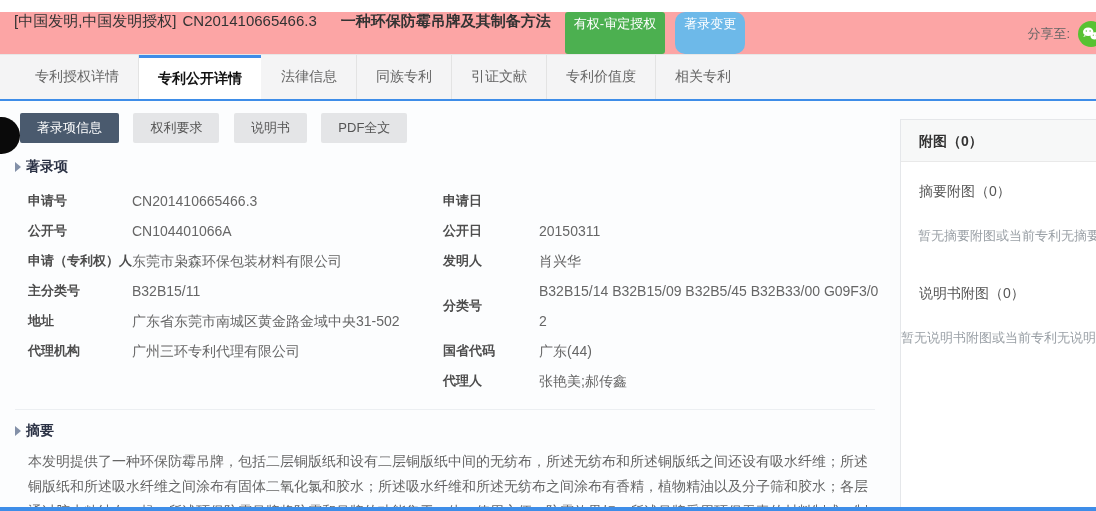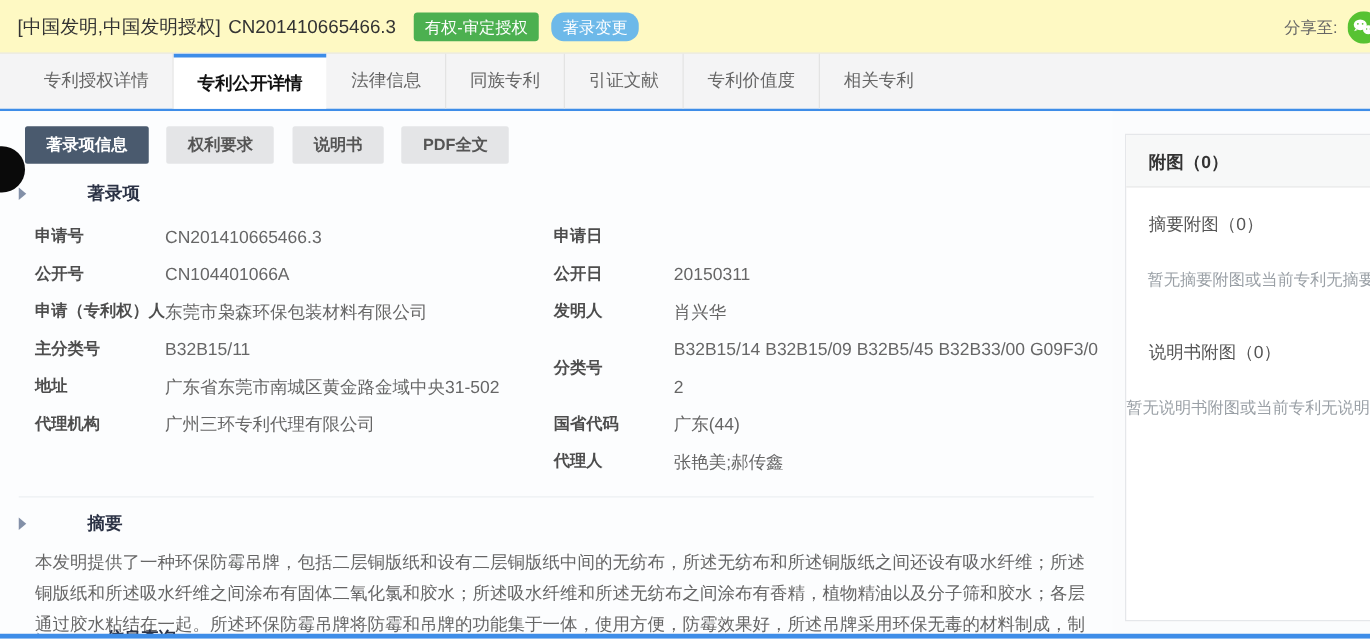--- a/index.html
+++ b/index.html
@@ -1,22 +1,22 @@
 <!DOCTYPE html>
 <html><head>
 <meta charset="utf-8">
 <style>
   * { margin:0; padding:0; box-sizing:border-box; }
   html,body { width:1096px; height:511px; overflow:hidden; background:#fff;
     font-family:"Liberation Sans", sans-serif; }
   .page { position:relative; width:1096px; height:511px; overflow:hidden; }
 
   
-  .hdr { height:43px; display:flex; align-items:center; padding:0 0 0 14px;
-    background:#fef9c3; border-bottom:1px solid #e7e7e7; position:relative; }
+  .hdr { height:43px; display:flex; padding:0 0 0 14px;
+    background:#fca5a5; border-bottom:1px solid #e7e7e7; position:relative;margin-top:12px; }
   .hdr-prefix, .hdr-no { font-size:15px; color:#333; }
   .hdr-no { margin-left:6px; }
   .hdr-title { font-size:15px; font-weight:bold; color:#333; margin-left:24px; }
   .badge { display:inline-block; margin-left:14px; padding:5px 9px; border-radius:3px;
     font-size:13px; color:#fff; line-height:1; }
   .badge.green { background:#4cb050; }
   .badge.blue  { background:#6db9e9; margin-left:10px;border-radius:10px; }
   .share-wrap { position:absolute; right:-8px; top:0; height:43px; display:flex;
     align-items:center; }
   .share-label { font-size:13px; color:#666; margin-right:8px; }
@@ -29,28 +29,28 @@
     color:#666; border-right:1px solid #e3e3e3; cursor:pointer; position:relative; }
   .tab:last-child { border-right:none; }
   .tab.active { background:#fff; color:#111; font-weight:bold;
     border-top:3px solid #3e8de8; border-right:none; margin-right:1px; }
 
   
   .content { position:relative; height:420px; background:#fbfcfd; }
   .main { position:absolute; left:0; top:0; width:890px; height:420px;
     background:#fcfdfe; overflow:hidden; }
 
-  .toolbar { padding:12px 0 0 20px;font-weight:bold; }
+  .toolbar { padding:12px 0 0 20px; }
   .tbtn { display:inline-block; height:30px; line-height:30px; padding:0 17px;
     margin-right:10px; font-size:13px; border-radius:2px; background:#e4e5e7;
     color:#555; cursor:pointer; }
   .tbtn.active { background:#4a5a6e; color:#fff; }
 
   .sec-hd { margin:15px 0 0 15px; font-size:14px; font-weight:bold; color:#2b3245;
-    display:flex; align-items:center; cursor:pointer;gap:44px; }
+    display:flex; align-items:center; cursor:pointer; }
   .tri { width:0; height:0; border-left:6px solid #8390a8; border-top:5px solid transparent;
     border-bottom:5px solid transparent; margin-right:5px; }
   .sec-line { border-top:1px solid #eceff2; margin-top:13px; padding-top:12px; }
 
   .fields { display:flex; margin:10px 0 0 28px; }
   .fcol-l { width:415px; }
   .fcol-r { width:440px; margin-left:0; }
   .frow { display:flex; line-height:30px; font-size:14px;align-items:center; }
   .flabel { font-size:13px; font-weight:bold; color:#4d4d4d; flex:0 0 auto; }
   .fcol-l .flabel { width:104px; }
@@ -84,20 +84,21 @@
     background:#3e8de8; }
 </style>
 </head>
 <body>
 
 <div class="page">
 
   <div class="hdr">
     <span class="hdr-prefix">[中国发明,中国发明授权]</span>
     <span class="hdr-no">CN201410665466.3</span>
+    <span class="hdr-title">一种环保防霉吊牌及其制备方法</span>
     <span class="badge green">有权-审定授权</span>
     <span class="badge blue">著录变更</span>
     <div class="share-wrap">
       <span class="share-label">分享至:</span>
       <svg class="wechat" viewBox="0 0 26 26">
         <circle cx="13" cy="13" r="13" fill="#57c232"></circle>
         <ellipse cx="10.2" cy="10.8" rx="5.2" ry="4.3" fill="#fff"></ellipse>
         <path d="M6.5 14l-1.3 2 2.8-1z" fill="#fff"></path>
         <ellipse cx="16.8" cy="14.8" rx="4.4" ry="3.6" fill="#fff"></ellipse>
         <path d="M20 17.5l1.2 1.8-2.6-0.9z" fill="#fff"></path>

